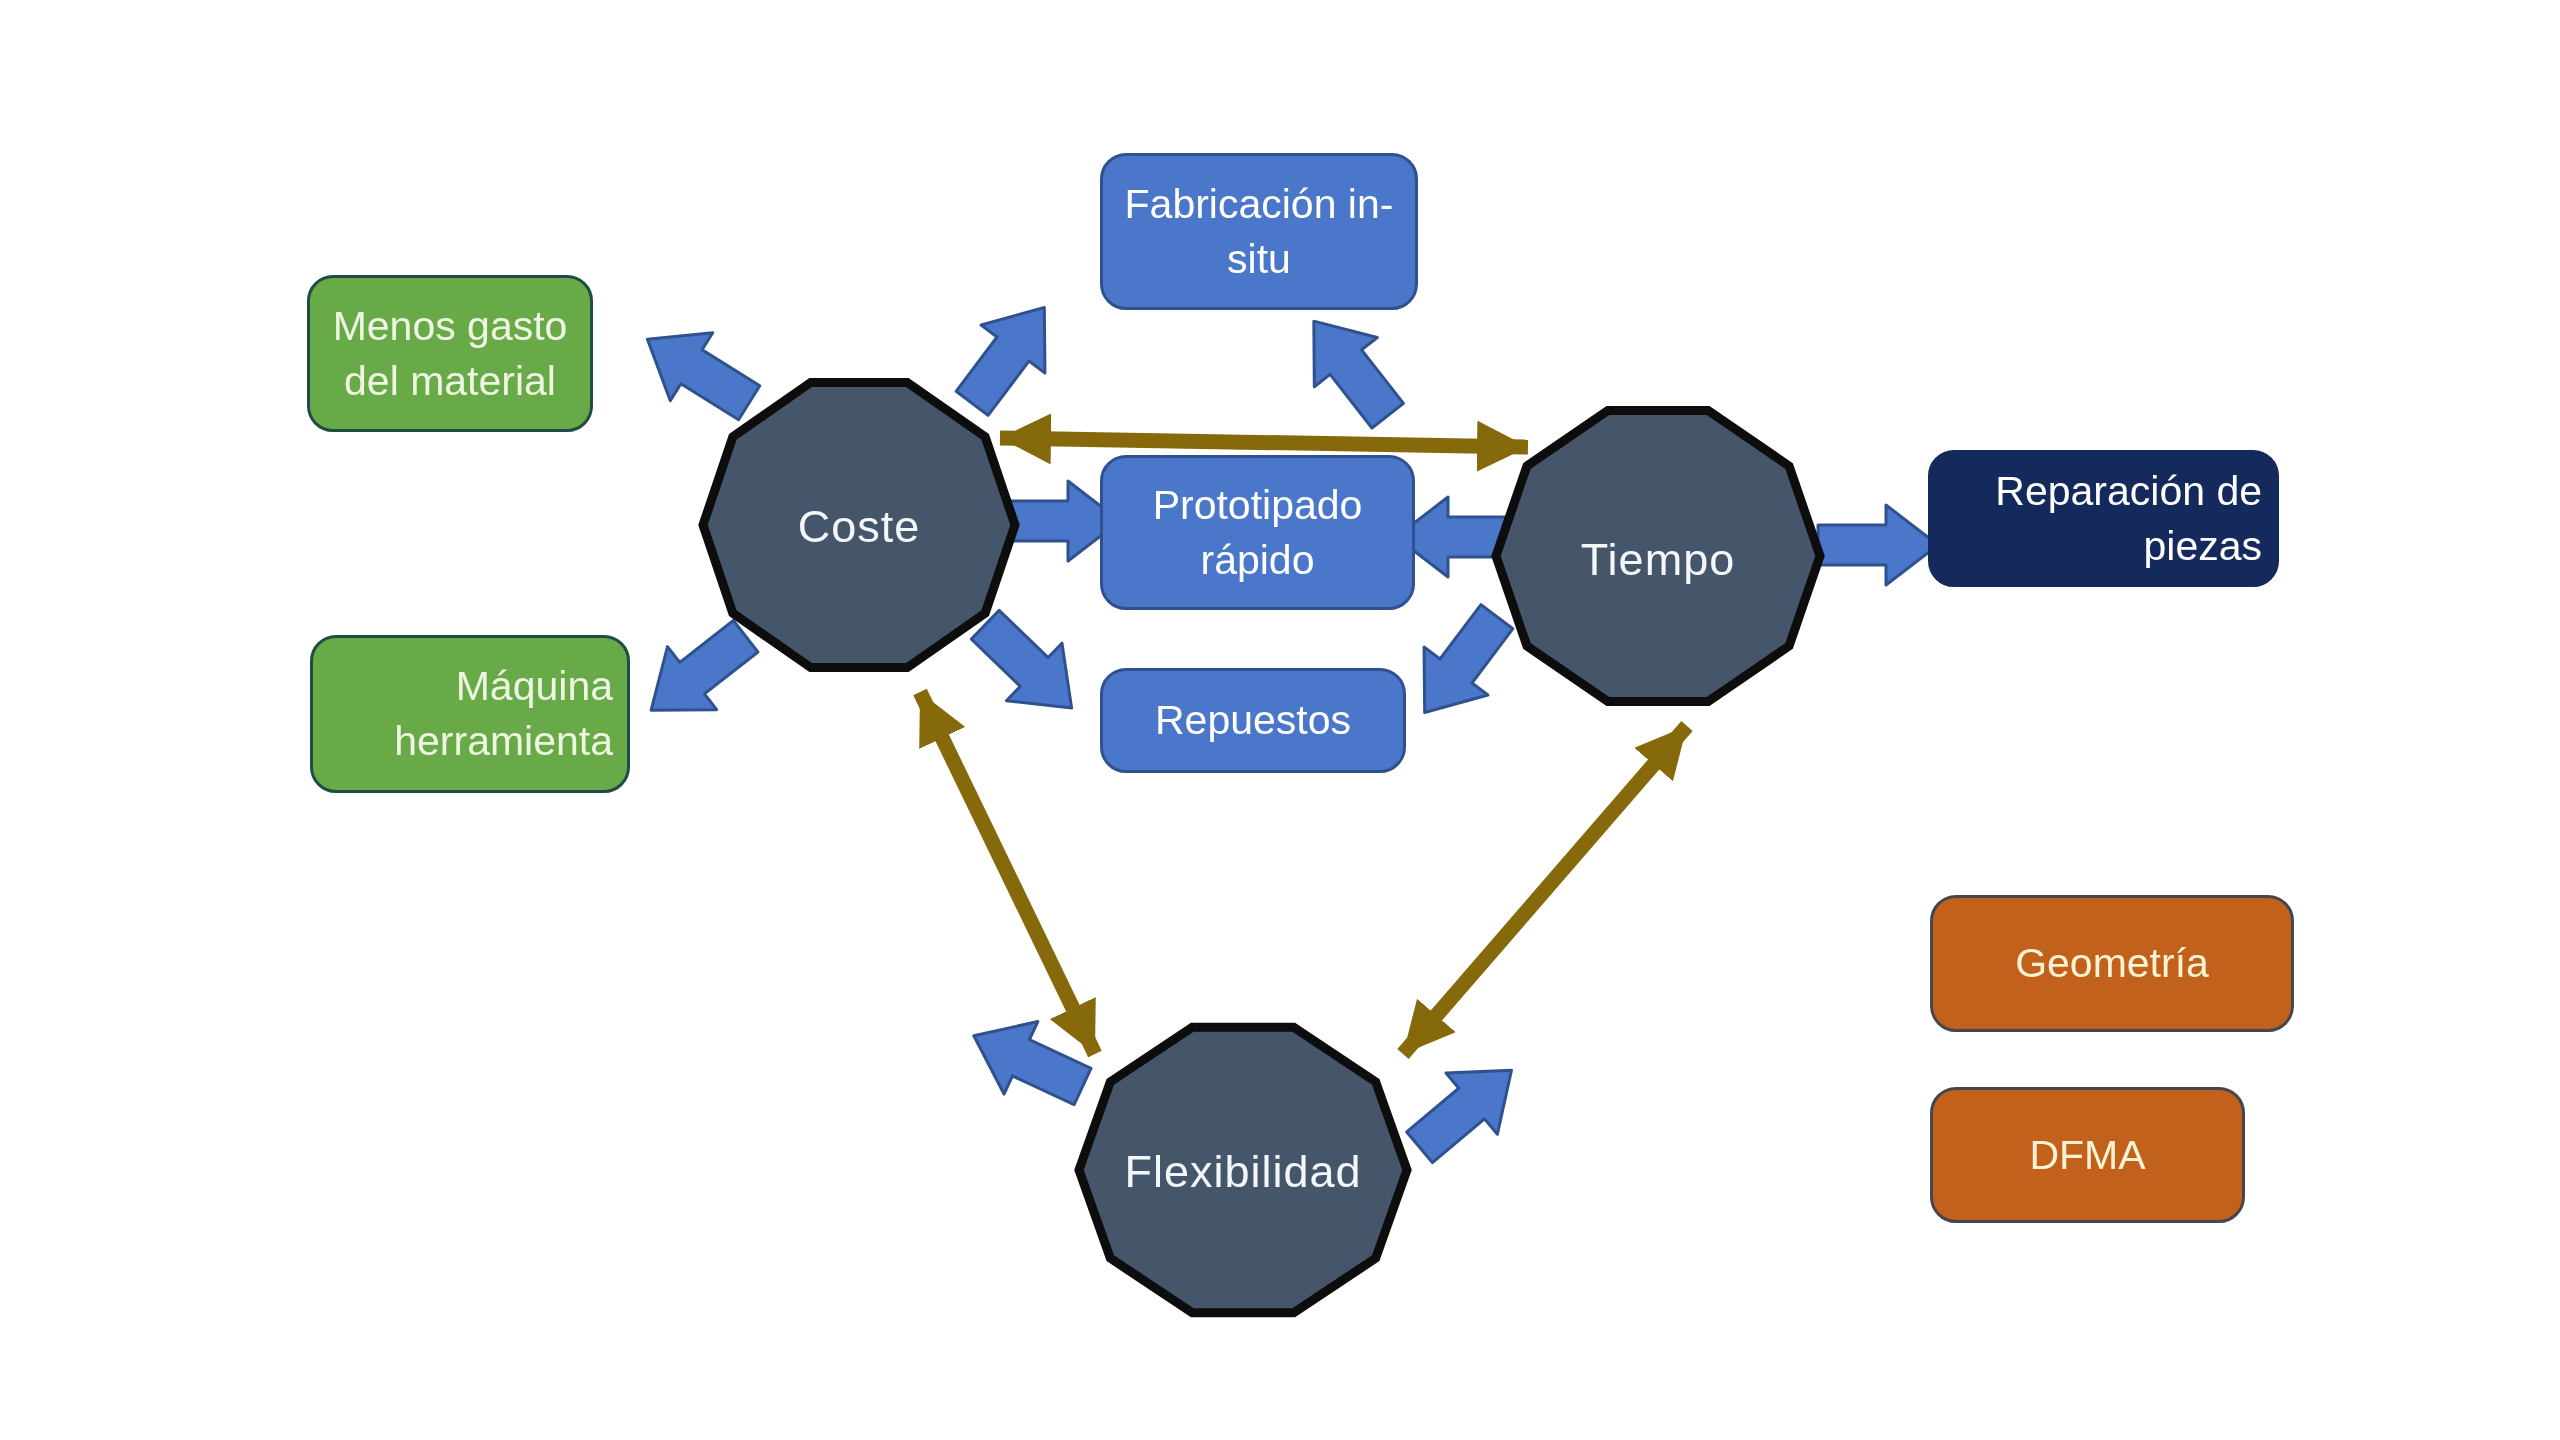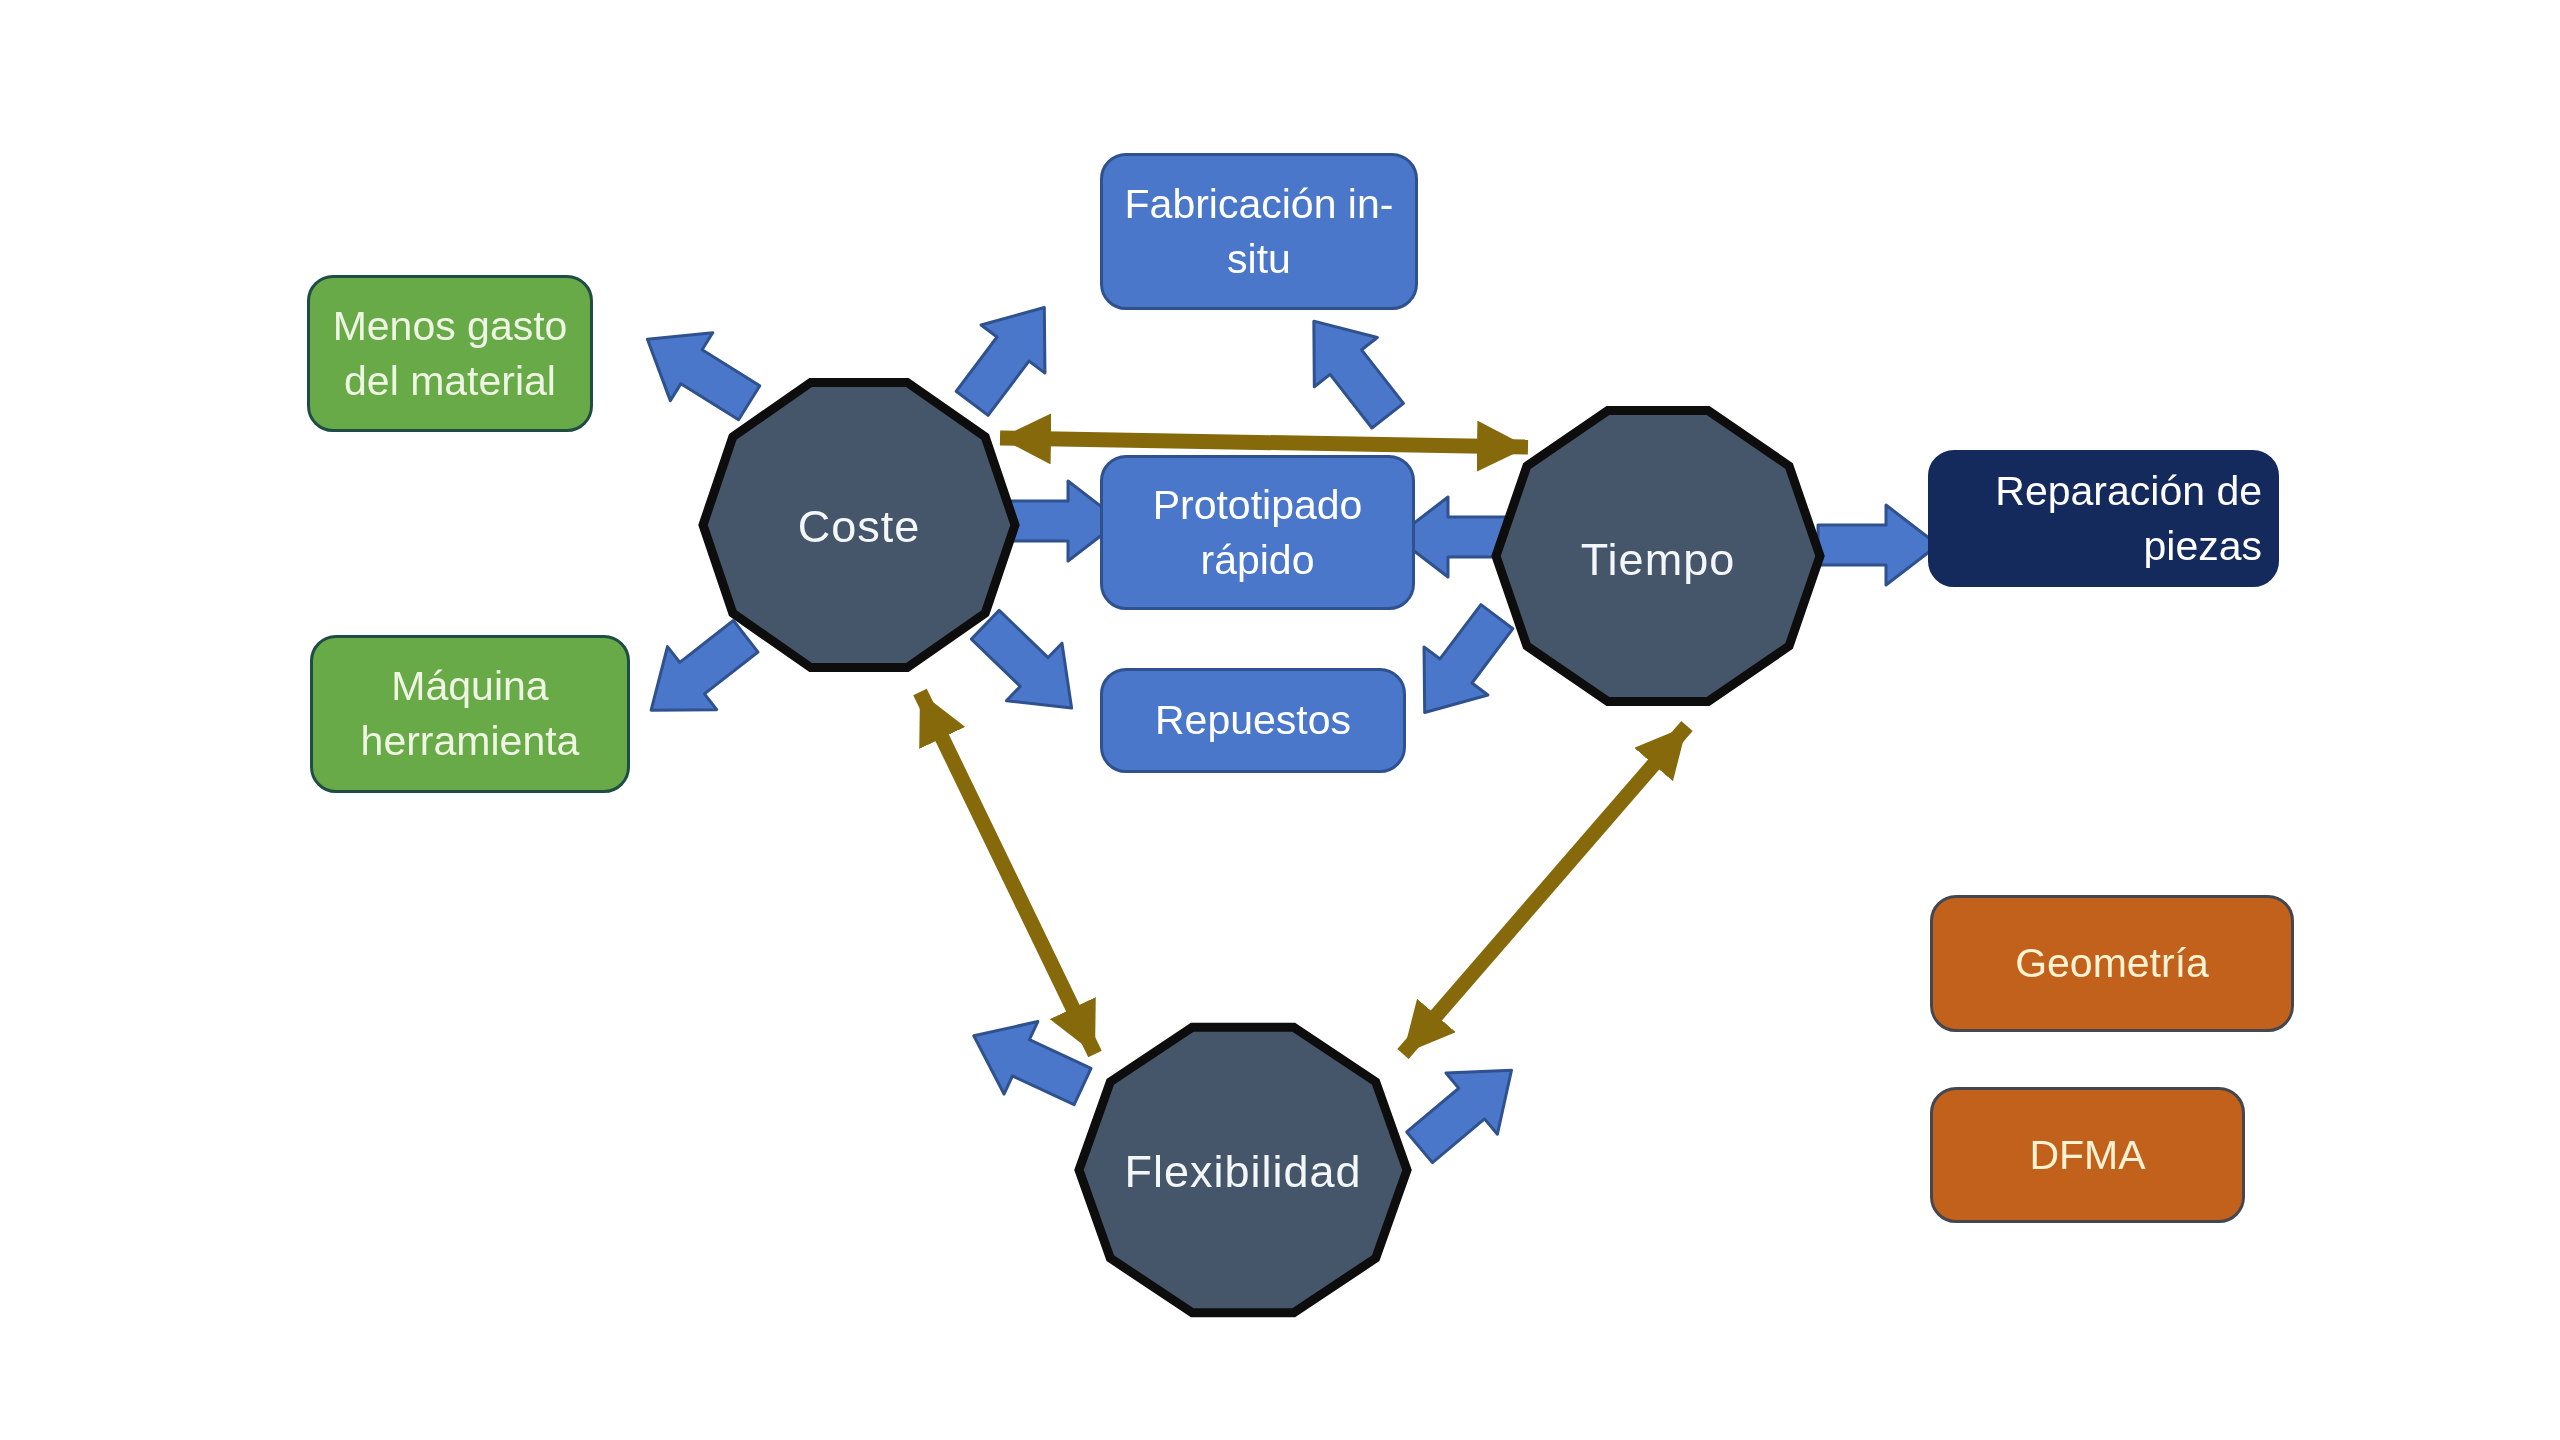--- a/index.html
+++ b/index.html
@@ -21,21 +21,21 @@
     padding:7px 14px;box-sizing:border-box;
     font-weight:400;
   }
   .card.green{background:var(--green-fill);border:3px solid var(--green-border);color:var(--green-text);}
   .card.blue{background:var(--blue-fill);border:3px solid var(--blue-border);color:var(--white-text);}
   .card.navy{background:var(--navy-fill);border:3px solid var(--navy-fill);color:var(--white-text);}
   .card.orange{background:var(--orange-fill);border:3px solid var(--orange-border);color:var(--orange-text);}
 
   .c-menos     {left:307px; top:275px; width:286px; height:157px;}
   .c-nearnet   {left:307px; top:460px; width:313px; height:145px;}
-  .c-maquina   {left:310px; top:635px; width:320px; height:158px;}
+  .c-maquina   {left:310px; top:635px; width:320px; height:158px;text-align:right;}
   .c-fabricacion{left:1100px;top:153px; width:318px; height:157px;}
   .c-prototipado{left:1100px;top:455px; width:315px; height:155px;}
   .c-repuestos {left:1100px;top:668px; width:306px; height:105px;}
   .c-reparacion{left:1928px;top:450px; width:351px; height:137px;text-align:right;}
   .c-varias    {left:615px; top:897px; width:315px; height:235px;}
   .c-piezas    {left:1543px;top:993px; width:309px; height:137px;}
   .c-geometria {left:1930px;top:895px; width:364px; height:137px;}
   .c-dfma      {left:1930px;top:1087px;width:315px; height:136px;}
 
   

